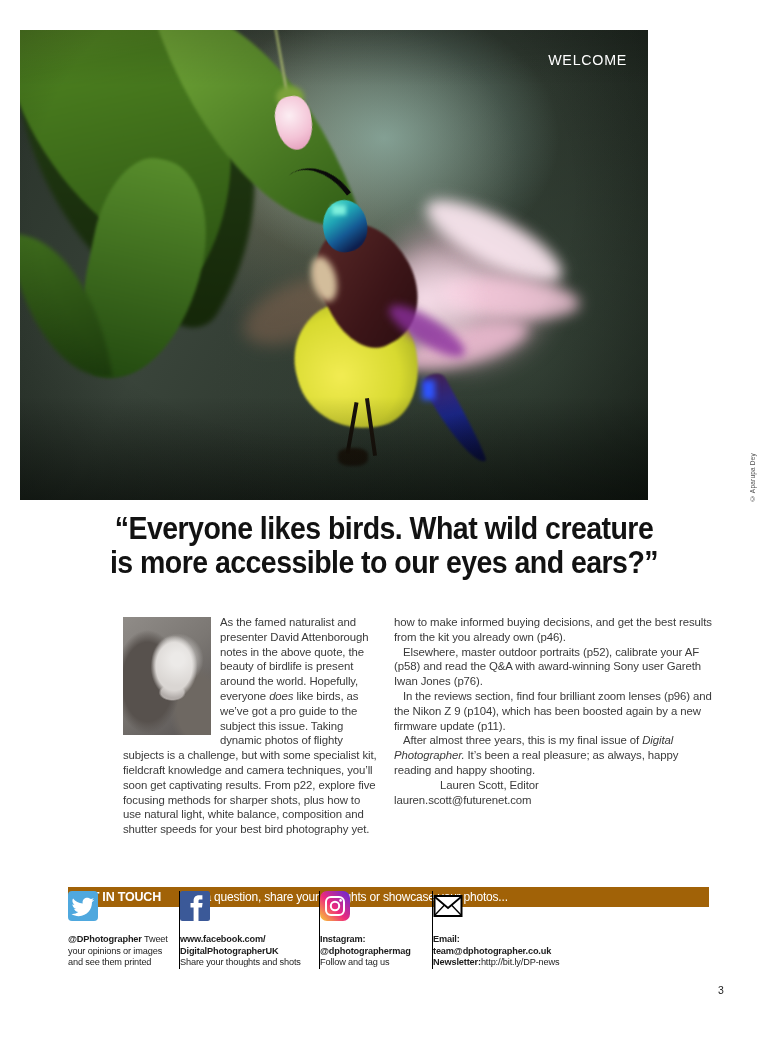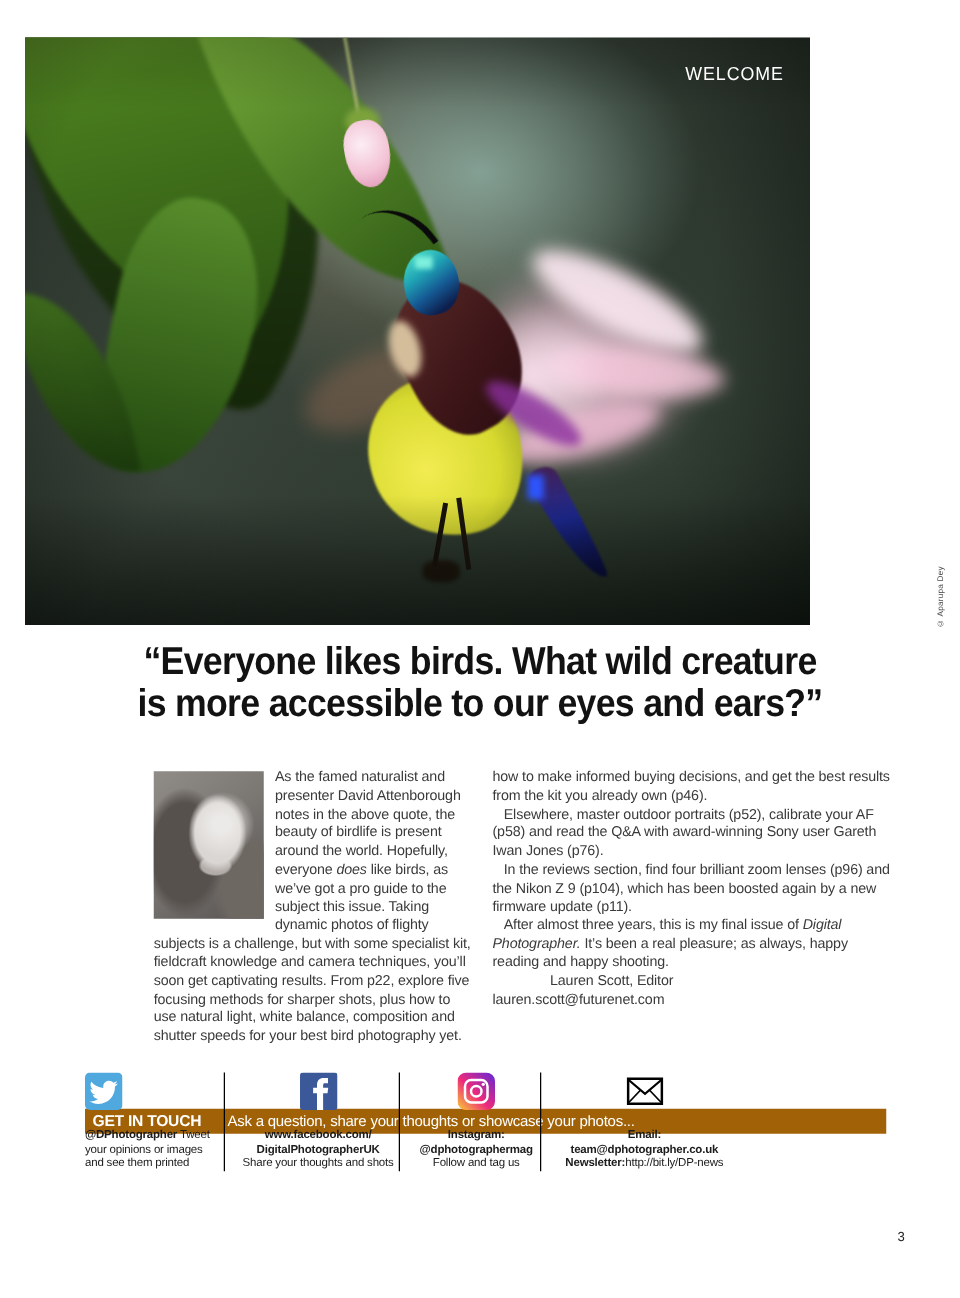--- a/index.html
+++ b/index.html
@@ -93,23 +93,23 @@
       radial-gradient(ellipse 42px 62px at 86% 78%, #6e6862 0 50%, rgba(0,0,0,0) 70%),
       linear-gradient(140deg,#908c88 0%,#7b7773 45%,#555150 100%);}
   .sig{margin-top:15px;}
   .sig-name{font-weight:400;padding-left:46px;}
   
   .git-bar{position:absolute;left:68px;top:887px;width:641px;height:20px;background:#a16207;
     color:#ffffff;display:flex;align-items:center;padding-left:6px;box-sizing:border-box;}
   .git-title{font-weight:700;font-size:12.5px;letter-spacing:-.2px;white-space:nowrap;}
   .git-sub{font-size:12px;margin-left:21px;letter-spacing:-.2px;white-space:nowrap;}
   
-  .footer{position:absolute;left:68px;top:858px;width:646px;display:flex;align-items:stretch;}
+  .footer{position:absolute;left:68px;top:891px;width:646px;display:flex;align-items:stretch;}
   .fcol{box-sizing:border-box;}
-  .fcol+.fcol{border-left:1px solid #000;padding-left:10px;text-align:center;}
+  .fcol+.fcol{border-left:1px solid #000;}
   .fc1{width:111px;} .fc2{width:140px;} .fc3{width:113px;} .fc4{width:156px;} .fc5{width:126px;}
   .ficon{width:30px;height:30px;margin-bottom:9px;}
   .ftext{font-size:9.2px;line-height:11.5px;letter-spacing:-.15px;color:#1c1c1c;margin:0;}
   .ftext b{font-weight:700;}
   .nowrap{white-space:nowrap;}
   
   .pagenum{position:absolute;left:714px;top:984px;width:14px;text-align:center;
     font-size:10.5px;color:#222;}
   i{font-style:italic;}
 </style>

